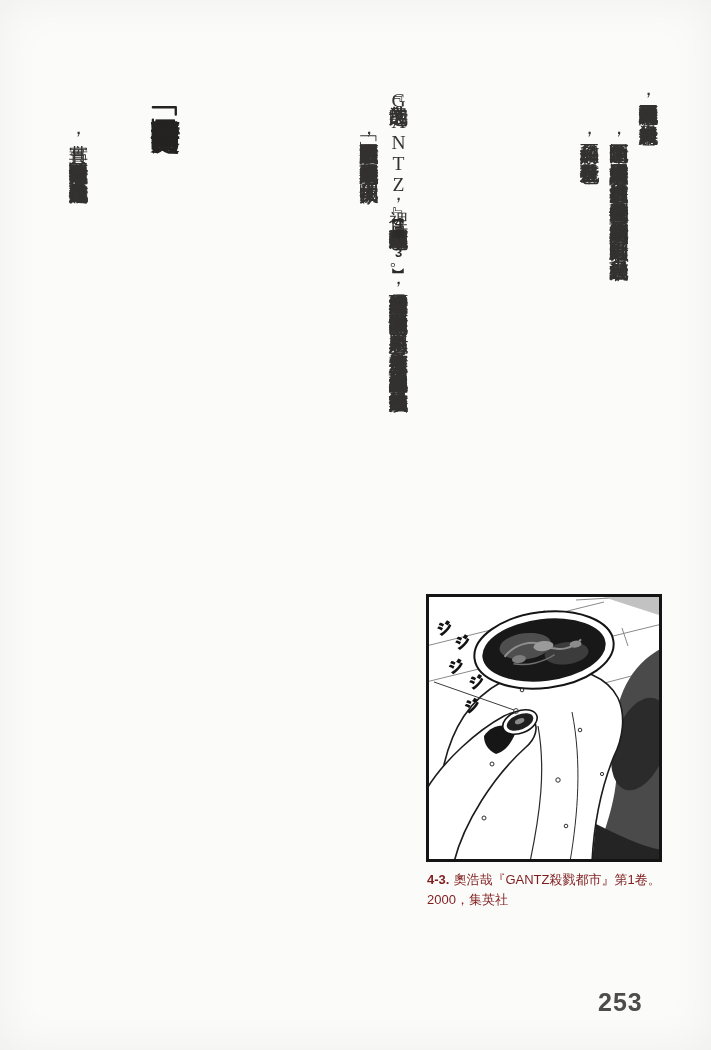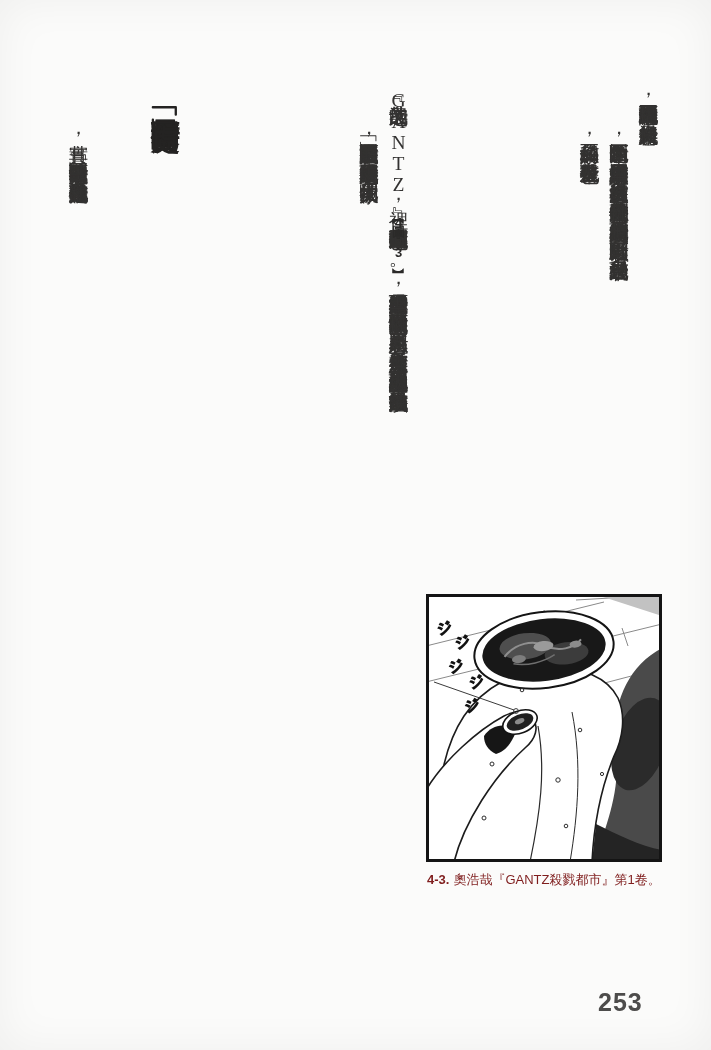--- a/index.html
+++ b/index.html
@@ -150,17 +150,18 @@
         <text x="38" y="96">ジ</text>
         <text x="28" y="118">ジ</text>
       </g>
 
       <rect x="1.5" y="1.5" width="233" height="265" fill="none" stroke="#141414" stroke-width="3"></rect>
     </svg>
   </figure>
 
   <div class="caption">
     <div><span class="cap-label">4-3.</span><span>奧浩哉『GANTZ殺戮都市』第1卷。</span></div>
+    <div class="cap-line2">2000，集英社</div>
   </div>
 
   <div class="page-number">253</div>
 
 </div>
 
 </body></html>

